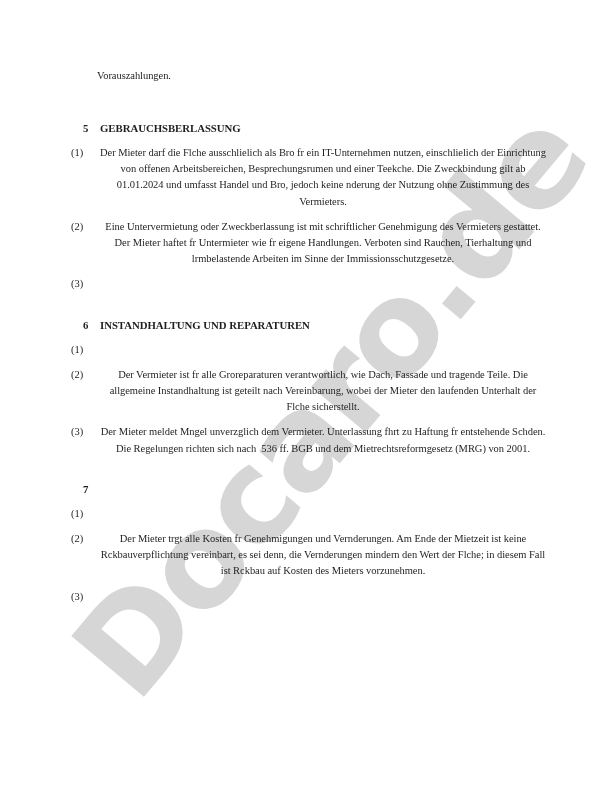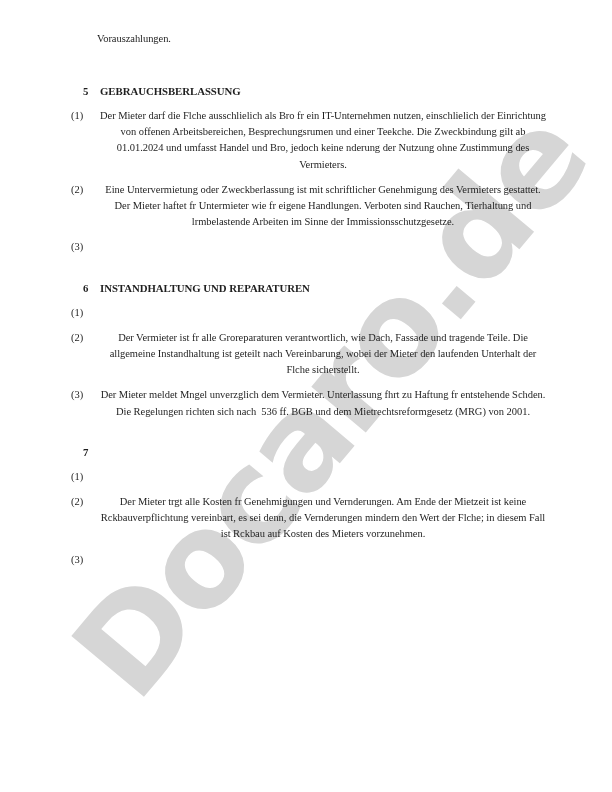--- a/index.html
+++ b/index.html
@@ -26,21 +26,21 @@
     font-size: 130px;
     letter-spacing: -4px;
     color: #d6d6d6;
     white-space: nowrap;
     z-index: 0;
     user-select: none;
   }
   .content {
     position: relative;
     z-index: 1;
-    padding-top: 31px;
+    padding-top: 68px;
   }
   .cont-text {
     margin: 0 0 0 97px;
     font-size: 10.5px;
     line-height: 16px;
     letter-spacing: -0.05px;
   }
   .heading {
     display: flex;
     margin: 24px 0 0 83px;

